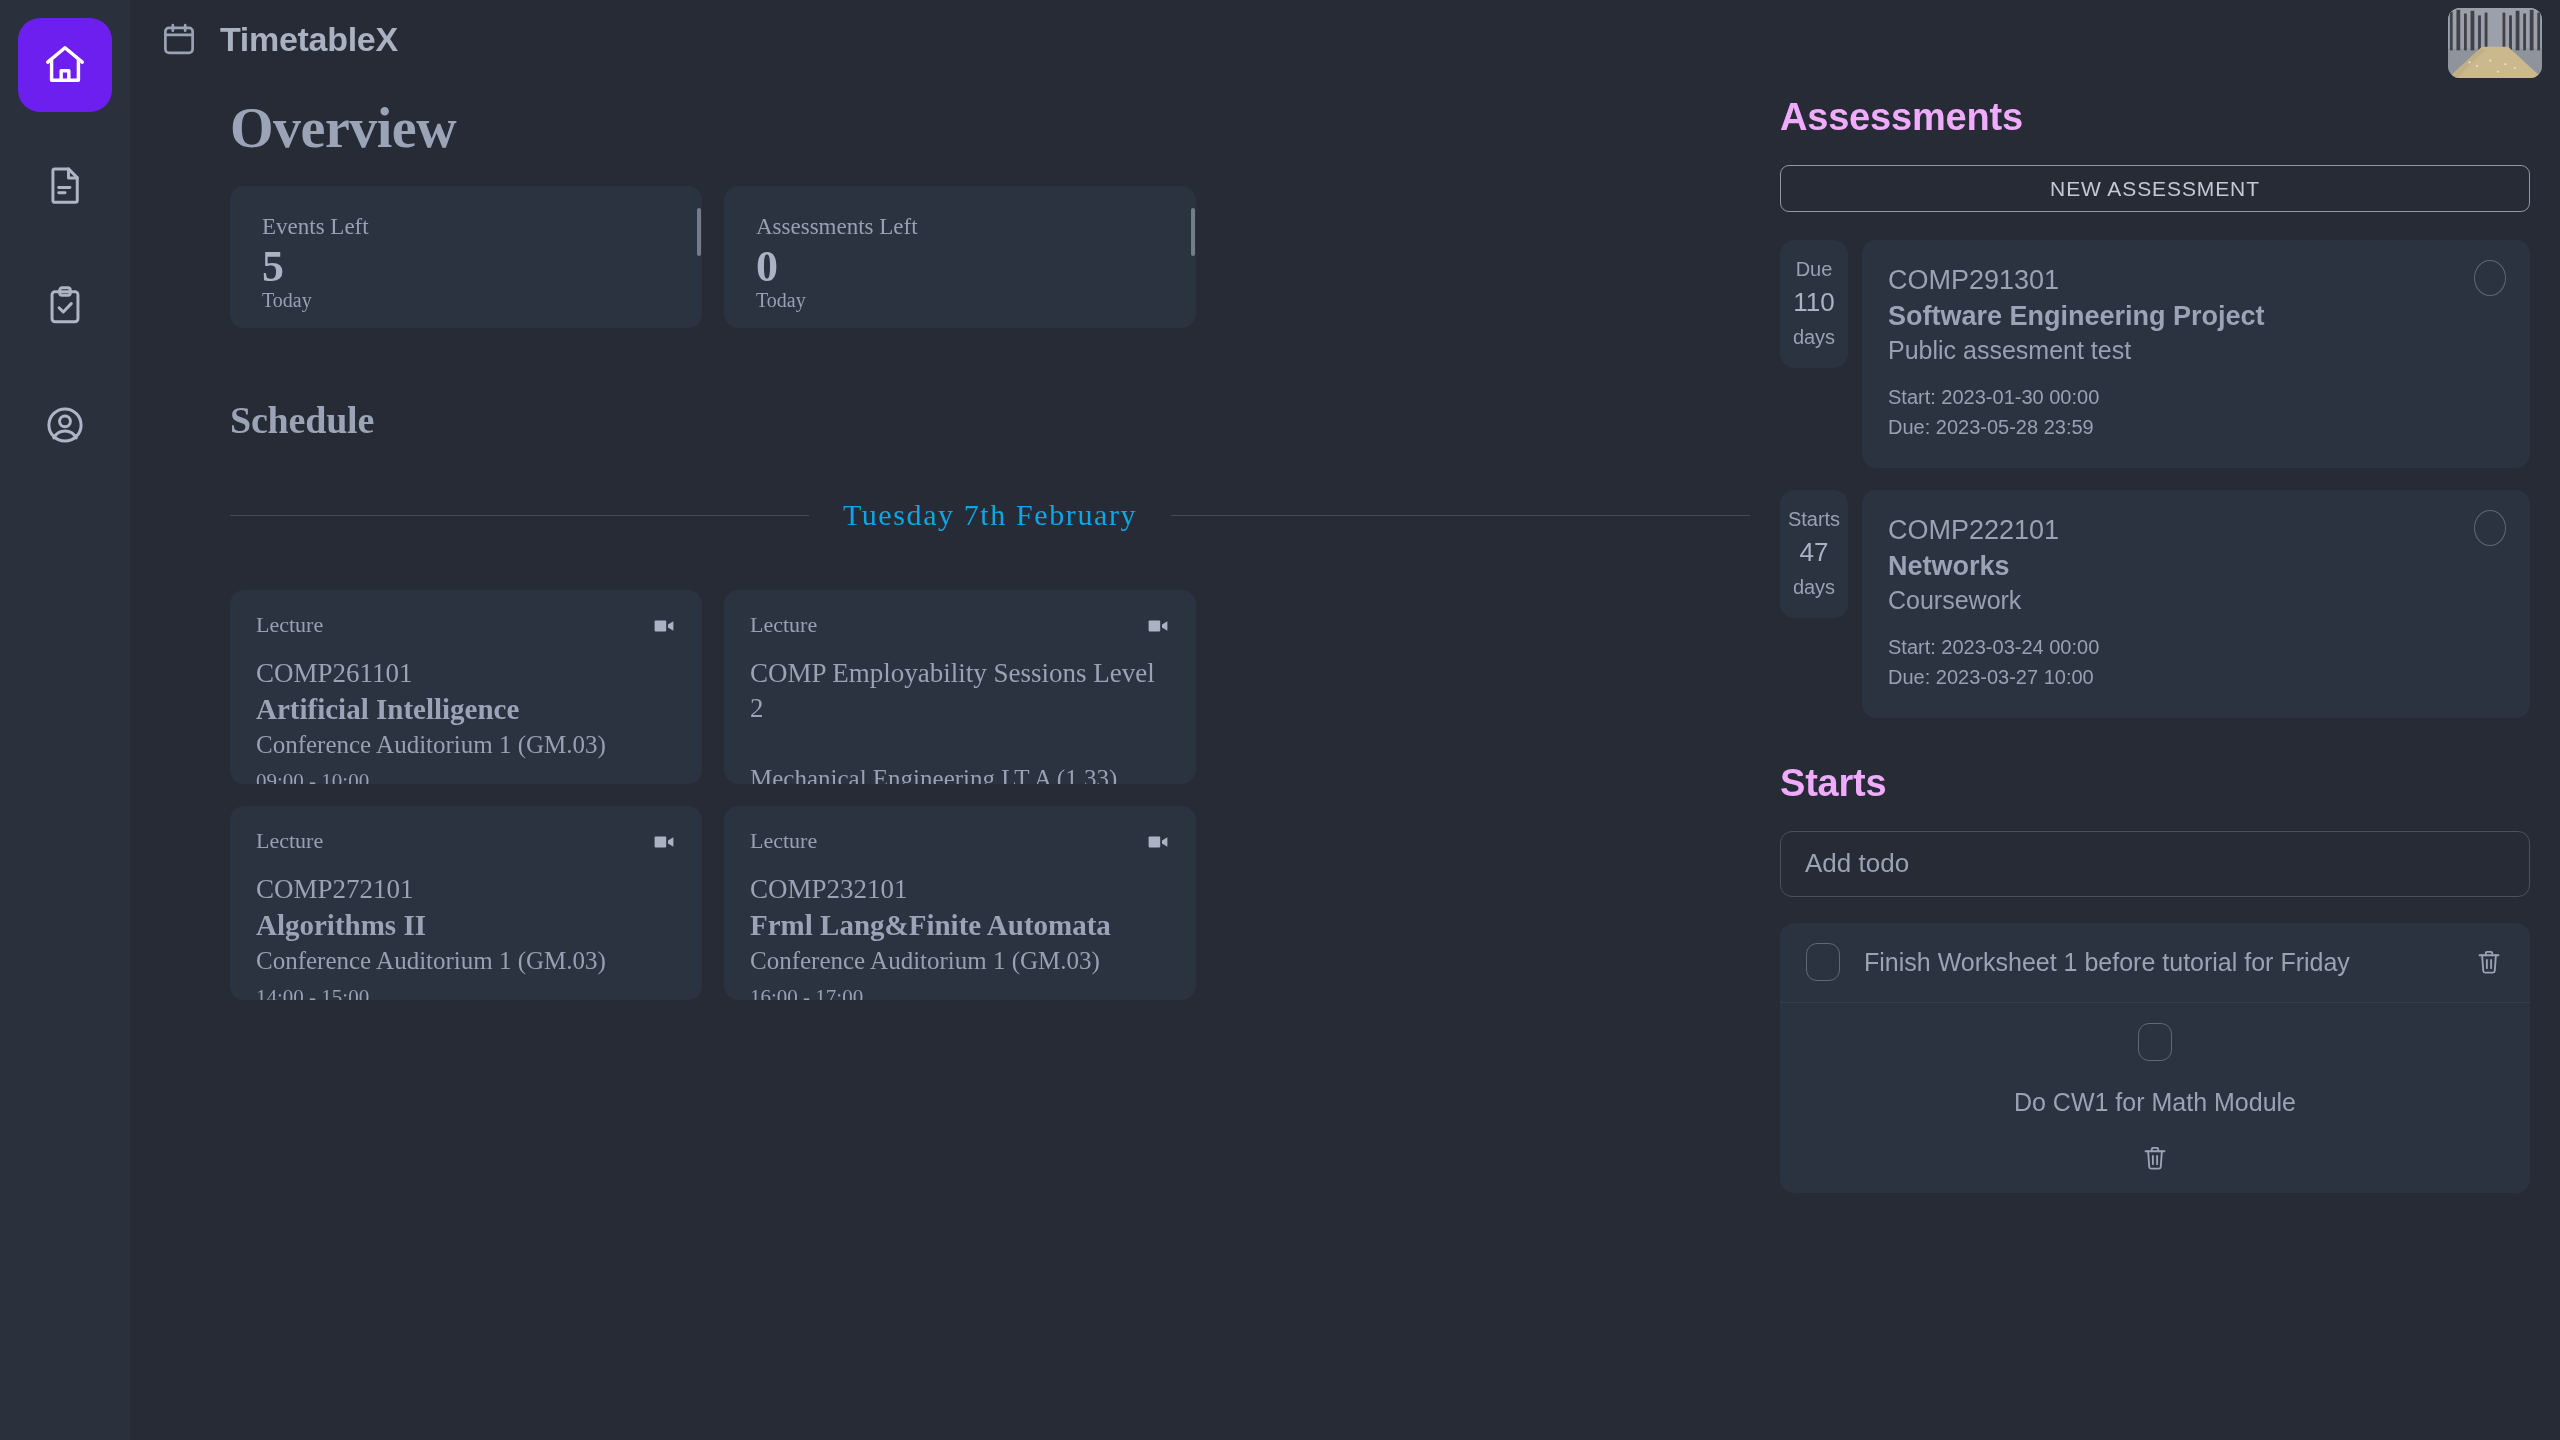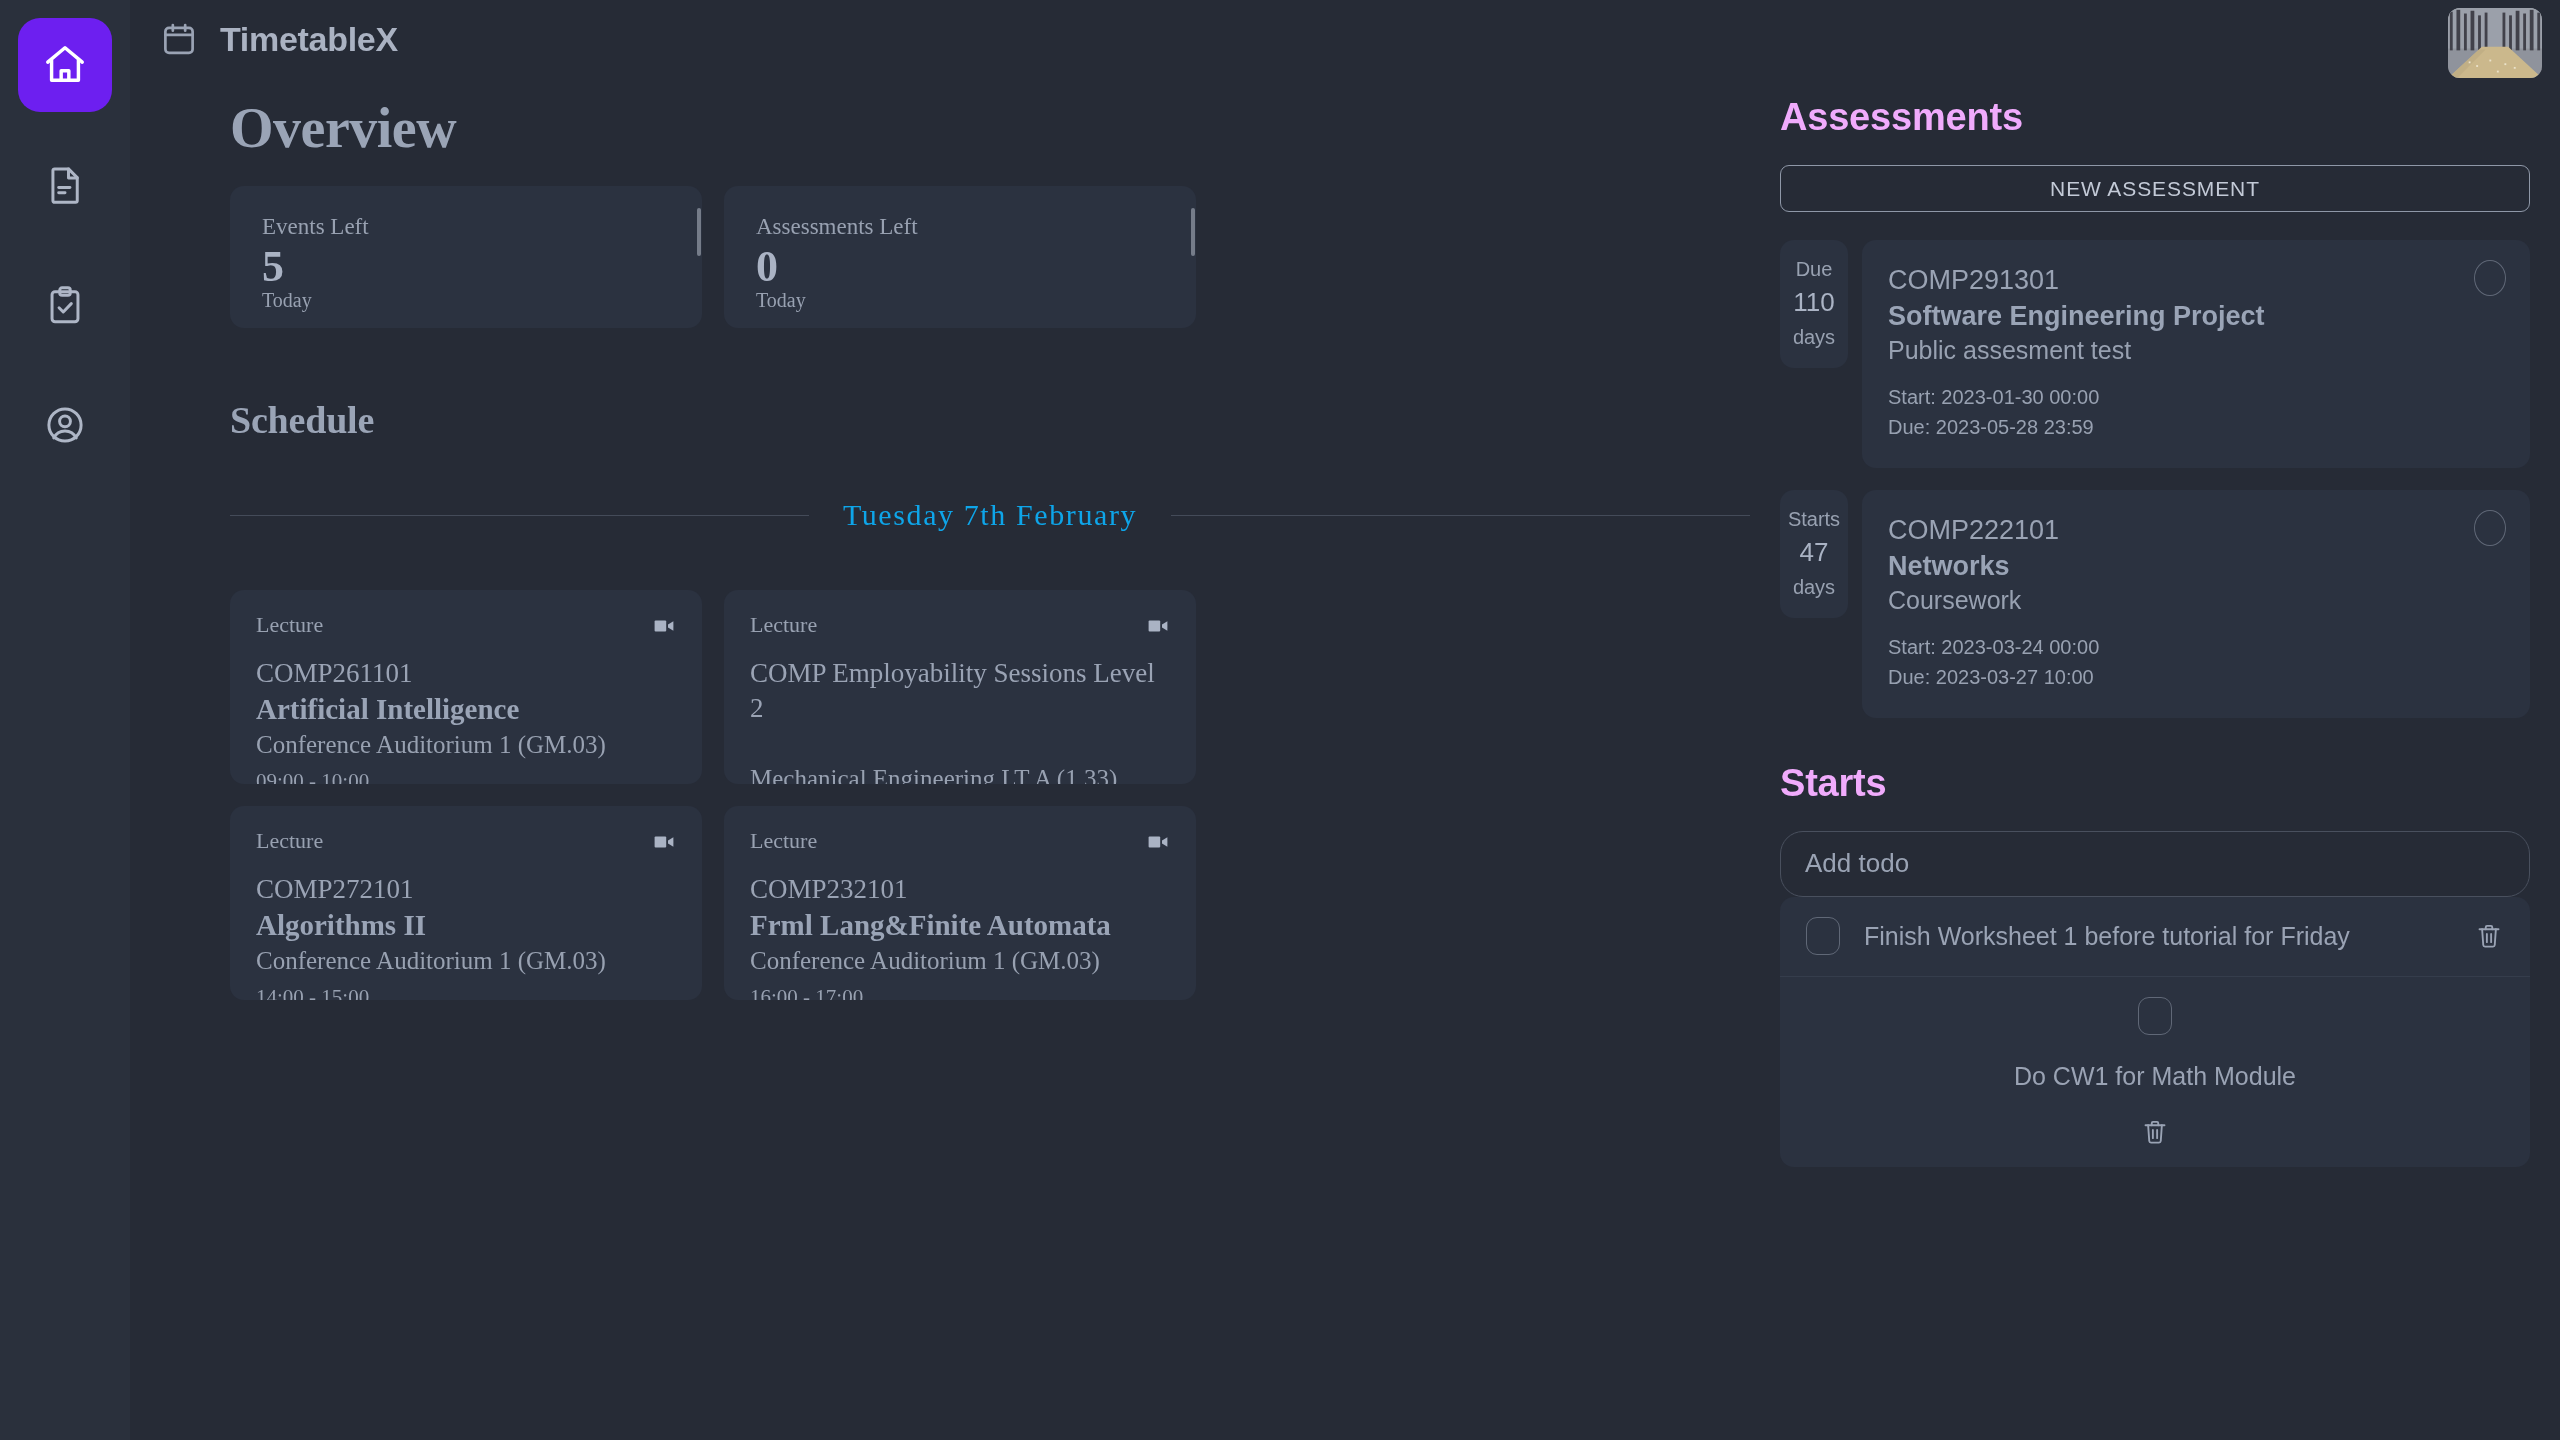--- a/index.html
+++ b/index.html
@@ -312,26 +312,27 @@
     cursor: pointer;
   }
 
   
   .todos-wrap { margin-top: 44px; }
   .todo-input {
     width: 100%;
     height: 66px;
     background: transparent;
     border: 1px solid #49505e;
-    border-radius: 23px;
+    border-radius: 12px;
     color: #aab3c4;
     font-size: 26px;
     font-family: inherit;
     padding: 0 24px;
     outline: none;
+    margin-bottom: 26px;
   }
   .todo-input::placeholder { color: #9aa3b4; }
 
   .todo-list {
     background: #2b3240;
     border-radius: 14px;
     overflow: hidden;
   }
   .todo-item {
     display: flex;

